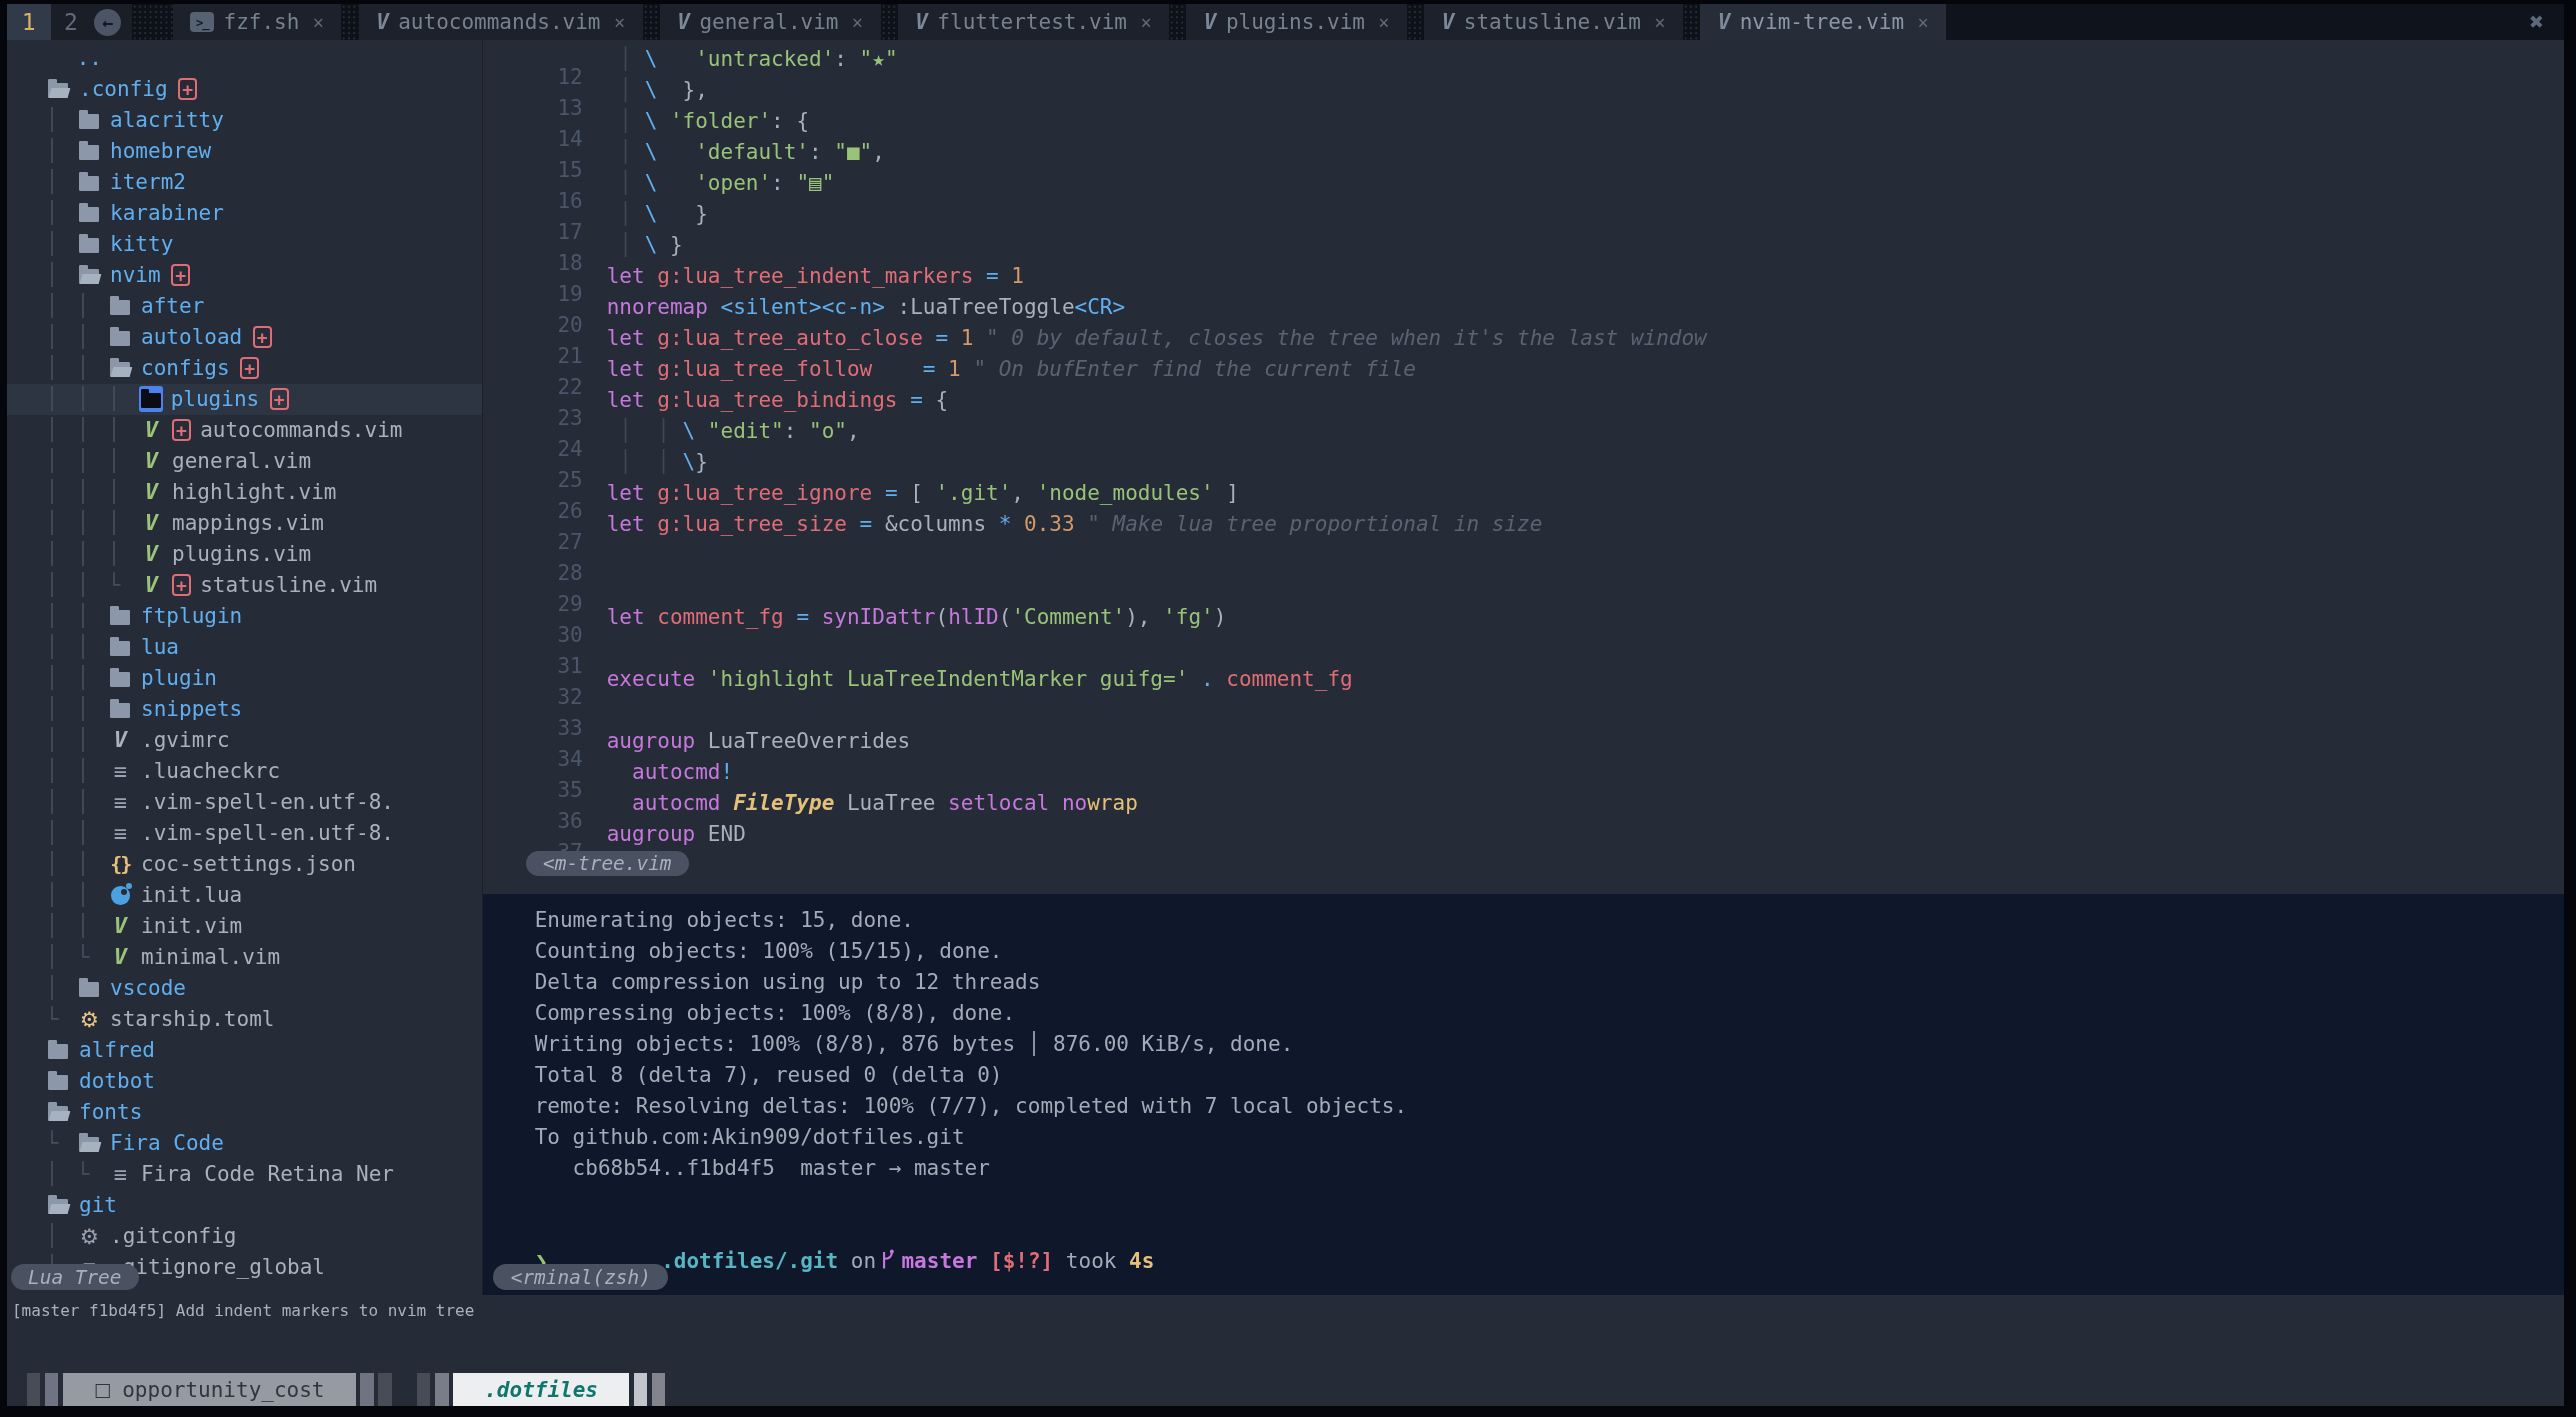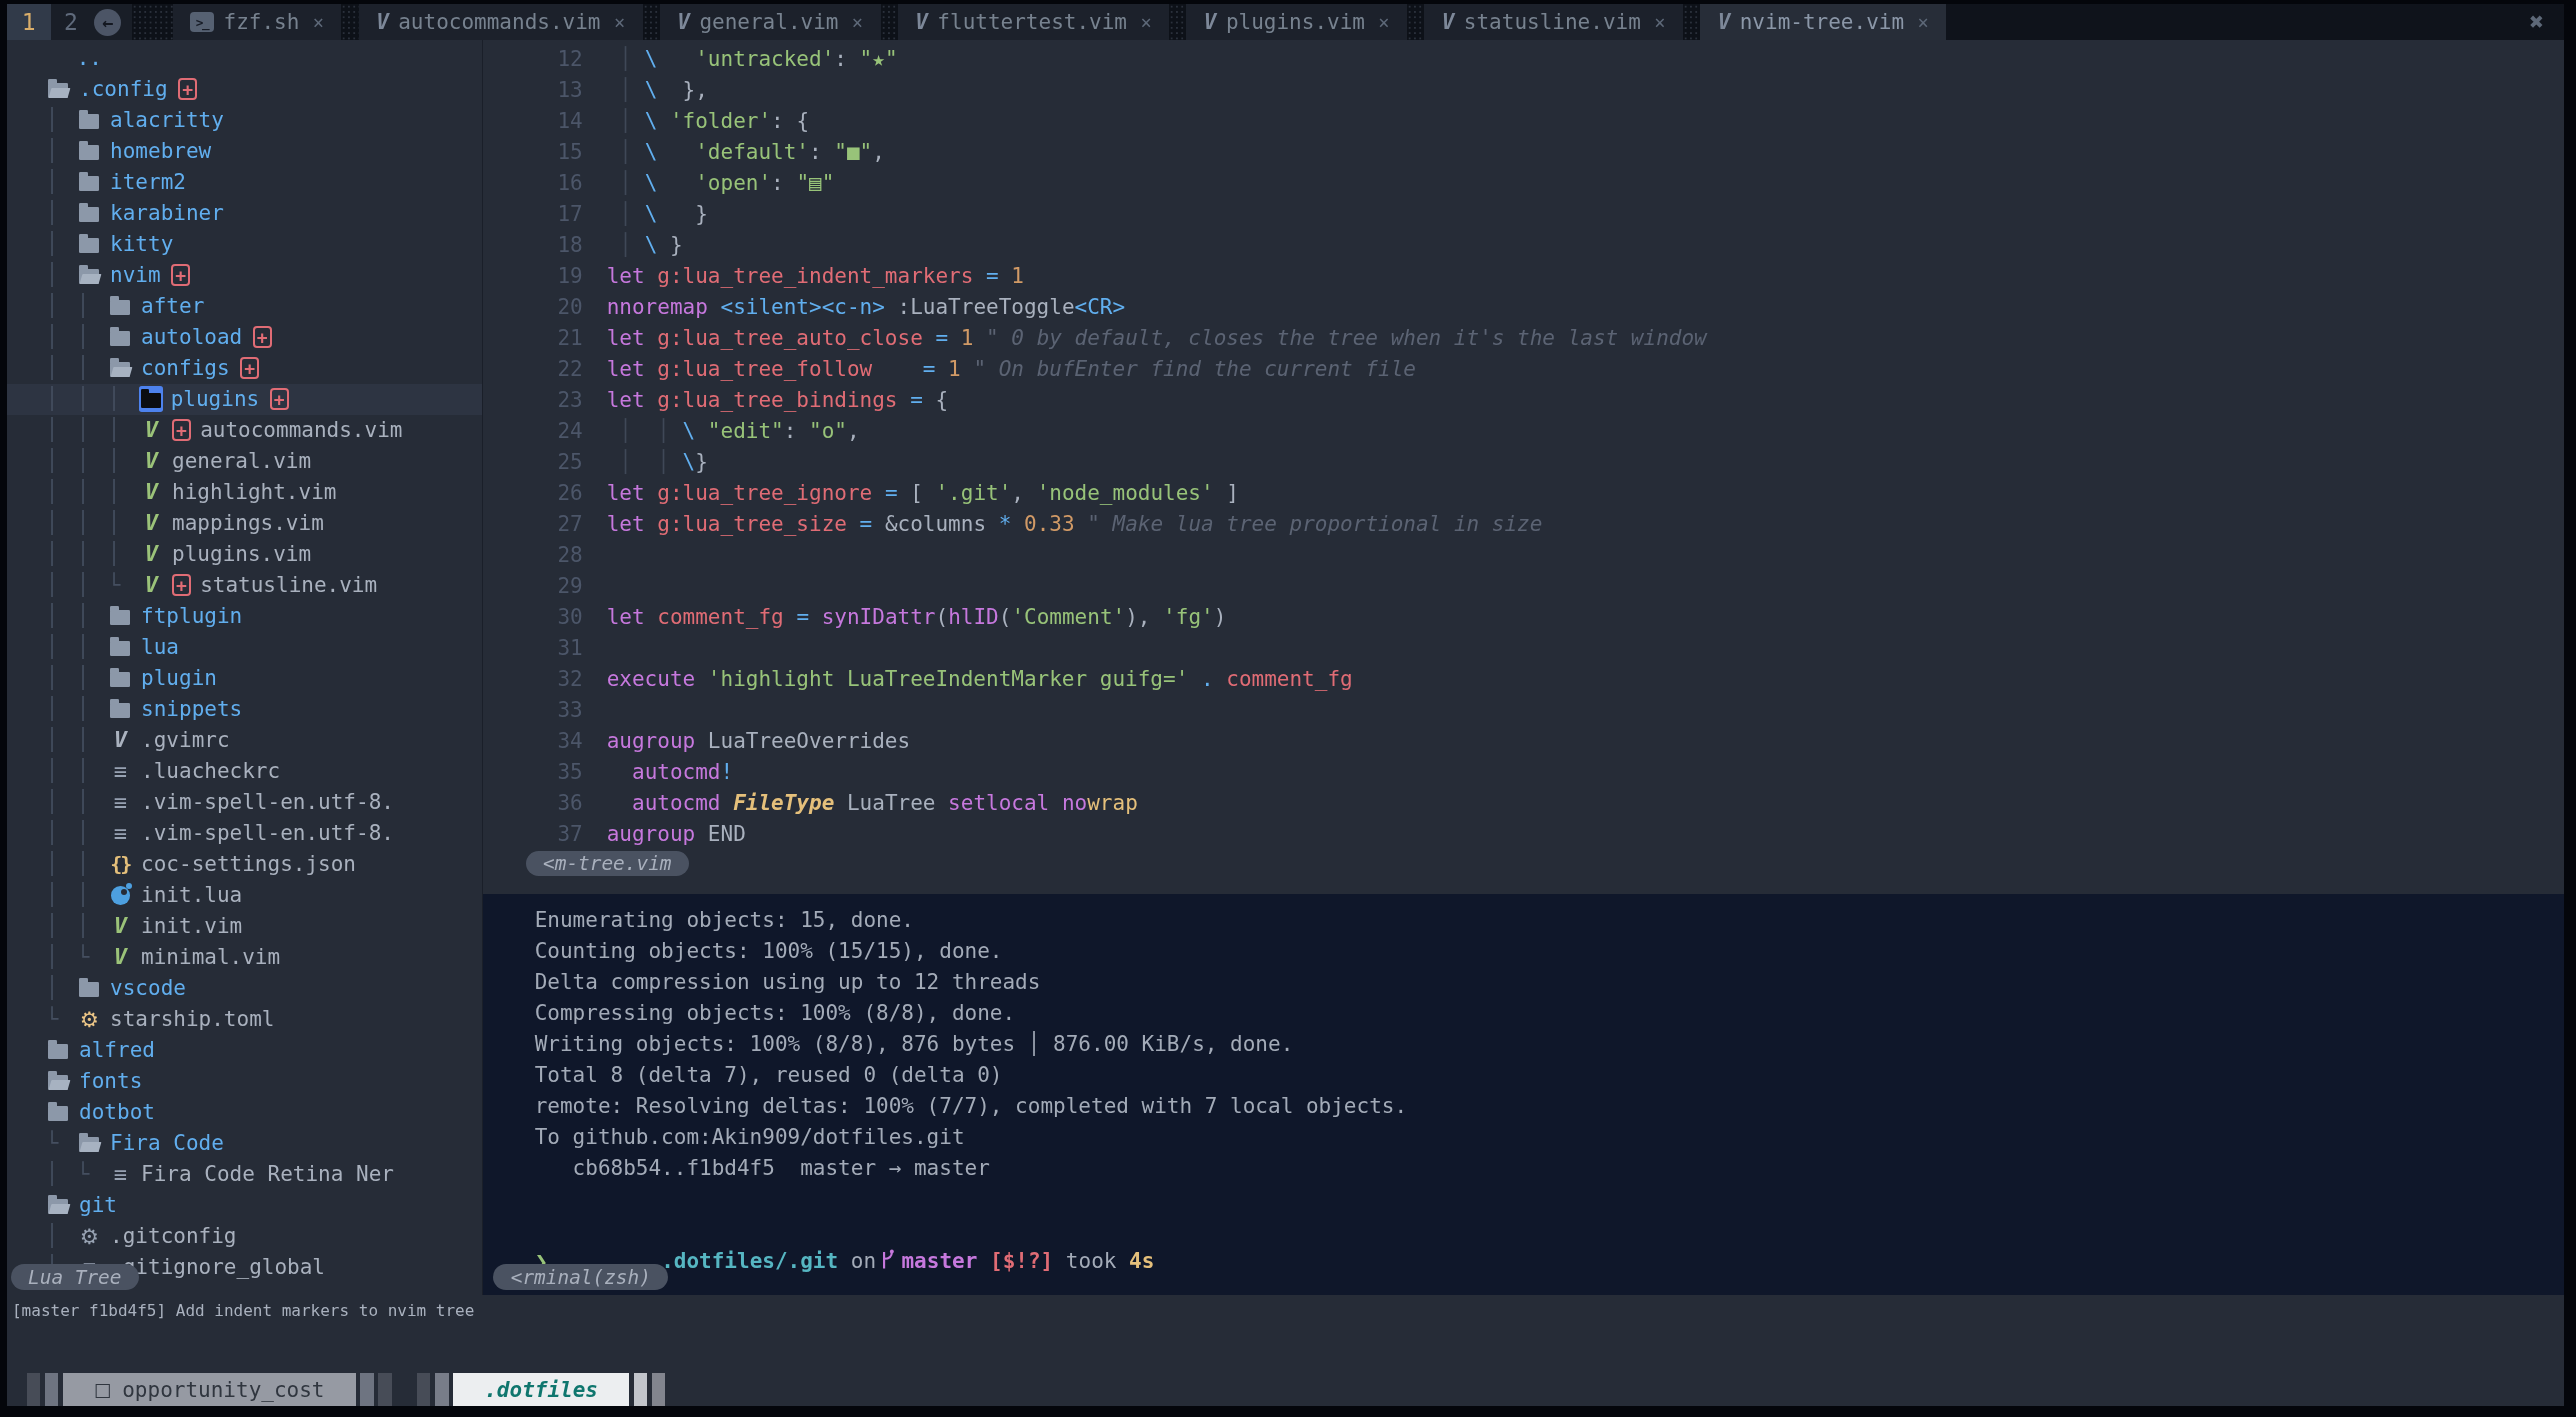--- a/index.html
+++ b/index.html
@@ -51,21 +51,21 @@
   .badge{flex:none;border:2px solid #e06c75;color:#e06c75;border-radius:4px;width:18.7px;height:21.4px;
     display:flex;align-items:center;justify-content:center;font-size:18px;font-weight:bold;box-sizing:border-box;}
   .badge.after{margin-left:10.7px;} .badge.before{margin-right:9.4px;}
   .lbl-blue{color:#61aeee;} .lbl-fg{color:#a9b1be;}
   .pill{position:absolute;background:#4a5261;color:#a9b0bd;border-radius:13.4px;height:25.4px;
     display:flex;align-items:center;padding:0 17.4px;font-style:italic;font-size:19.4px;white-space:pre;}
   
   .rightcol{flex:1;display:flex;flex-direction:column;border-left:1.3px solid #1a1f29;min-width:0;}
   .editor{flex:0 0 854px;background:#262c37;position:relative;padding-top:4px;box-sizing:border-box;overflow:hidden;}
   .cline{height:31px;display:flex;font-size:21px;white-space:pre;line-height:31px;}
-  .lnum{flex:none;width:124px;text-align:right;padding-right:24px;color:#4c5669;box-sizing:border-box;}
+  .lnum{flex:none;width:124px;text-align:right;padding-right:24px;color:#4c5669;box-sizing:border-box;margin-top:18px;}
   .c-g{color:#3f4857;} .c-o{color:#61afef;} .c-w{color:#a9b1be;} .c-k{color:#c678dd;}
   .c-v{color:#e06c75;} .c-n{color:#d19a66;} .c-s{color:#98c379;}
   .c-c{color:#5b6373;font-style:italic;} .c-t{color:#e5c07b;font-style:italic;font-weight:bold;} .c-y{color:#e5c07b;}
   .terminal{flex:1;background:#0f172a;position:relative;padding:10.7px 0 0 52px;
     font-size:21px;color:#a3abb8;overflow:hidden;}
   .tline{height:31px;white-space:pre;line-height:31px;}
   .p-path{color:#56b6c2;font-weight:bold;} .p-branch{color:#c678dd;font-weight:bold;}
   .p-status{color:#e06c75;font-weight:bold;} .p-dur{color:#e5c07b;font-weight:bold;}
   .promptchar{color:#98c379;font-size:22px;}
   .branchsvg{margin:0 6.7px 0 2.7px;vertical-align:-2.7px;}
@@ -402,29 +402,29 @@
           <span class="lbl-fg">starship.toml</span>
         </div>
         <div class="trow">
           <span class="ticon">
             <span class="i-folder"></span>
           </span>
           <span class="lbl-blue">alfred</span>
         </div>
         <div class="trow">
           <span class="ticon">
+            <span class="i-folder"></span>
+          </span>
+          <span class="lbl-blue">dotbot</span>
+        </div>
+        <div class="trow">
+          <span class="ticon">
             <span class="i-folder open"></span>
           </span>
           <span class="lbl-blue">fonts</span>
-        </div>
-        <div class="trow">
-          <span class="ticon">
-            <span class="i-folder"></span>
-          </span>
-          <span class="lbl-blue">dotbot</span>
         </div>
         <div class="trow">
           <span class="gslot">└</span>
           <span class="ticon">
             <span class="i-folder open"></span>
           </span>
           <span class="lbl-blue">Fira Code</span>
         </div>
         <div class="trow">
           <span class="gslot">│</span>

